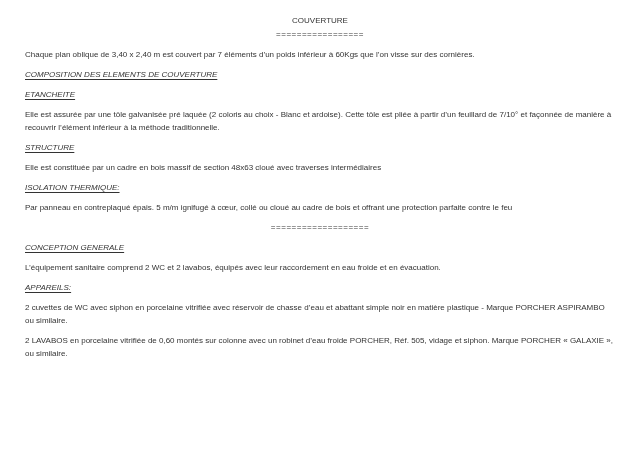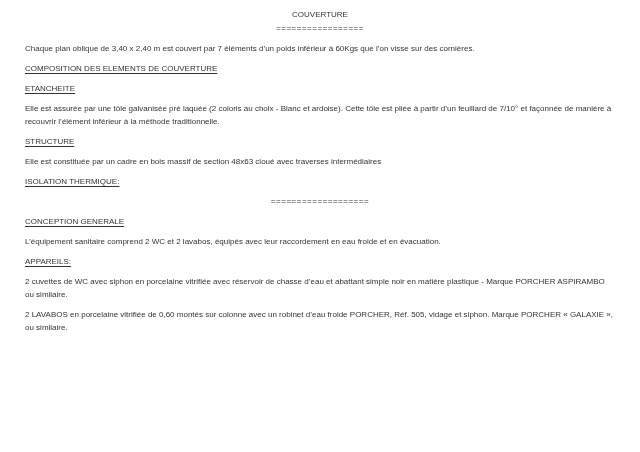--- a/index.html
+++ b/index.html
@@ -11,37 +11,38 @@
     position: relative;
     width: 640px;
     height: 452px;
     background: #ffffff;
     overflow: hidden;
     font-family: "Liberation Sans", sans-serif;
     font-size: 8px;
     line-height: 13px;
     color: #333333;
     box-sizing: border-box;
-    padding: 8px 25px 0 25px;
+    padding: 14px 25px 0 25px;
   }
   .block {
     margin: 0 0 7px 0;
   }
   .center {
     text-align: center;
   }
   .title {
     margin: 0 0 1px 0;
   }
   .equals {
     letter-spacing: 0.5px;
   }
   .heading {
     text-decoration: underline;
     text-underline-offset: 2px;
+    font-style: italic;
   }
   .misspelled {
     text-decoration: underline wavy #c0504d;
     text-decoration-thickness: 1px;
     text-underline-offset: 2px;
   }
 </style>
 </head>
 <body>
 
@@ -60,20 +61,21 @@
   <p class="block">Elle  est assurée par une tôle galvanisée pré laquée (2 coloris au choix - Blanc et ardoise). Cette tôle est pliée  à partir d’un feuillard de 7/10°  et façonnée de manière à recouvrir l’élément inférieur à la méthode traditionnelle.</p>
 
   <p class="block"><span class="heading">STRUCTURE</span></p>
 
   <p class="block">Elle  est constituée par un cadre  en bois massif de  section 48x63  cloué  avec traverses intermédiaires</p>
 
   <p class="block"><span class="heading">ISOLATION THERMIQUE:</span></p>
 
 
 
+  <p class="block">Par panneau en contreplaqué épais. 5 m/m ignifugé à cœur, collé  ou cloué  au cadre  de bois et offrant une protection parfaite contre le feu</p>
 
   <div class="block center equals">===================</div>
 
   <p class="block"><span class="heading">CONCEPTION GENERALE</span></p>
 
   <p class="block">L’équipement sanitaire comprend 2 WC et 2 lavabos, équipés avec leur raccordement en eau froide et en évacuation.</p>
 
   <p class="block"><span class="heading">APPAREILS:</span></p>
 
   <p class="block">2 cuvettes de WC avec siphon en porcelaine vitrifiée avec réservoir de chasse d’eau et abattant simple  noir en matière plastique - Marque PORCHER ASPIRAMBO ou similaire.</p>

